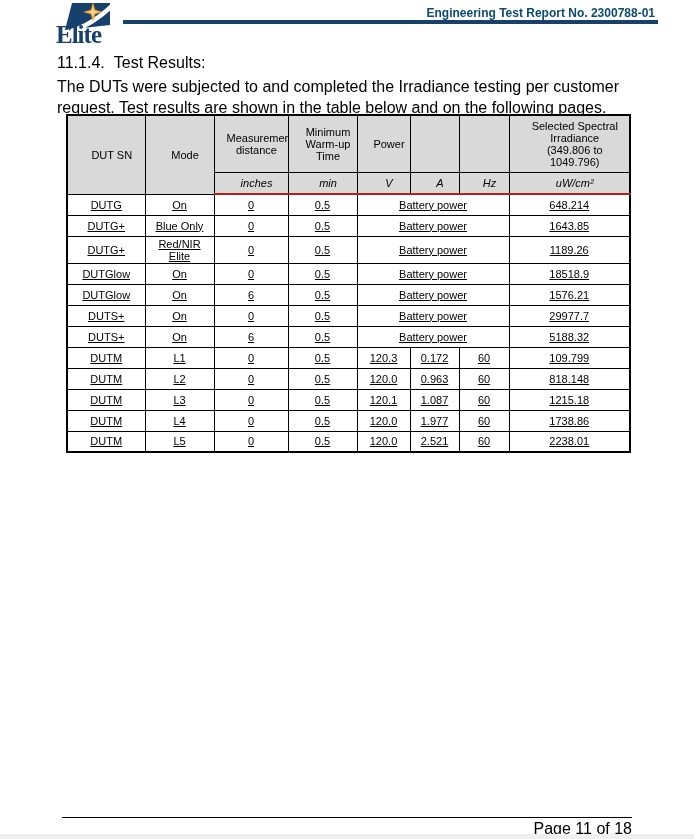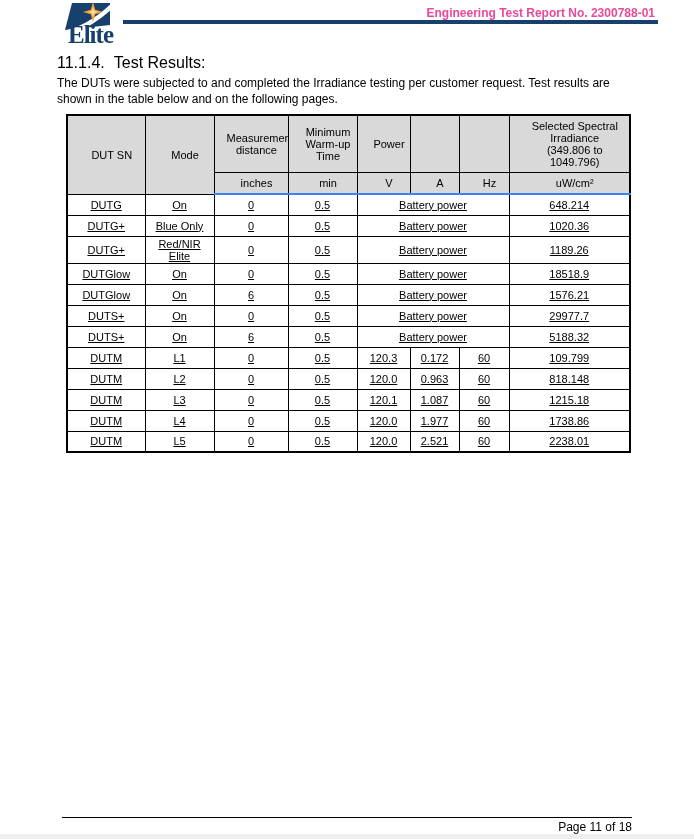--- a/index.html
+++ b/index.html
@@ -16,43 +16,43 @@
     color:#000;
     overflow:hidden;
   }
 
   
   .logo{
     position:absolute;left:56px;top:1px;width:60px;height:48px;
   }
   .logo svg{position:absolute;left:4px;top:0;}
   .logo .logo-text{
-    position:absolute;left:12px;top:21px;
+    position:absolute;left:0;top:21px;
     font-family:"Liberation Serif", serif;
     font-weight:700;font-size:25px;line-height:1;
     color:var(--navy);letter-spacing:-1px;
   }
   .report-title{
     position:absolute;top:6px;right:39px;
-    font-size:12px;font-weight:700;color:#ec4899;
+    font-size:12px;font-weight:700;color:#0c4a6e;
   }
   .title-rule{
     position:absolute;left:123px;top:20px;width:535px;height:4px;
     background:var(--navy);
   }
 
   
   .section-heading{
     position:absolute;left:57px;top:54px;
     font-size:16px;
   }
   .section-heading .sec-num{margin-right:9px;}
   .paragraph{
     position:absolute;left:57px;top:76px;width:582px;
-    font-size:12px;line-height:1.32;
+    font-size:16px;line-height:1.32;
   }
 
   
   table.results{
     position:absolute;left:66px;top:114px;
     border-collapse:collapse;
     table-layout:fixed;
     width:563px;
     font-size:11px;
   }
@@ -64,32 +64,32 @@
   }
   table.results{border:2px solid #000;}
   table.results thead th, table.results thead td{
     background:var(--header-gray);
     font-weight:400;
     white-space:pre-line;
     padding-left:12px;
   }
   tr.hdr-row{height:57px;}
   tr.units-row{height:22px;}
-  tr.units-row th, tr.units-row td{border-bottom:2px solid #3b82f6;}
+  tr.units-row th, tr.units-row td{border-bottom:2px solid #b91c1c;font-style:italic;}
   table.results tbody tr{height:21px;text-decoration:underline;}
   table.results tbody td{background:#fff;}
 
   
   .footer-rule{
     position:absolute;left:62px;top:817px;width:570px;height:1px;
     background:#000;
   }
   .footer-text{
     position:absolute;top:820px;right:62px;
-    font-size:12px;
+    font-size:16px;
   }
   .bottom-strip{
     position:absolute;left:0;bottom:0;width:694px;height:5px;
     background:#efefef;
   }
 </style>
 </head>
 <body>
 
 <div class="logo">
@@ -155,21 +155,21 @@
         <td>0.5</td>
         <td colspan="3">Battery power</td>
         <td>648.214</td>
       </tr>
       <tr>
         <td>DUTG+</td>
         <td>Blue Only</td>
         <td>0</td>
         <td>0.5</td>
         <td colspan="3">Battery power</td>
-        <td>1020.36</td>
+        <td>1643.85</td>
       </tr>
       <tr>
         <td>DUTG+</td>
         <td>Red/NIR Elite</td>
         <td>0</td>
         <td>0.5</td>
         <td colspan="3">Battery power</td>
         <td>1189.26</td>
       </tr>
       <tr>

